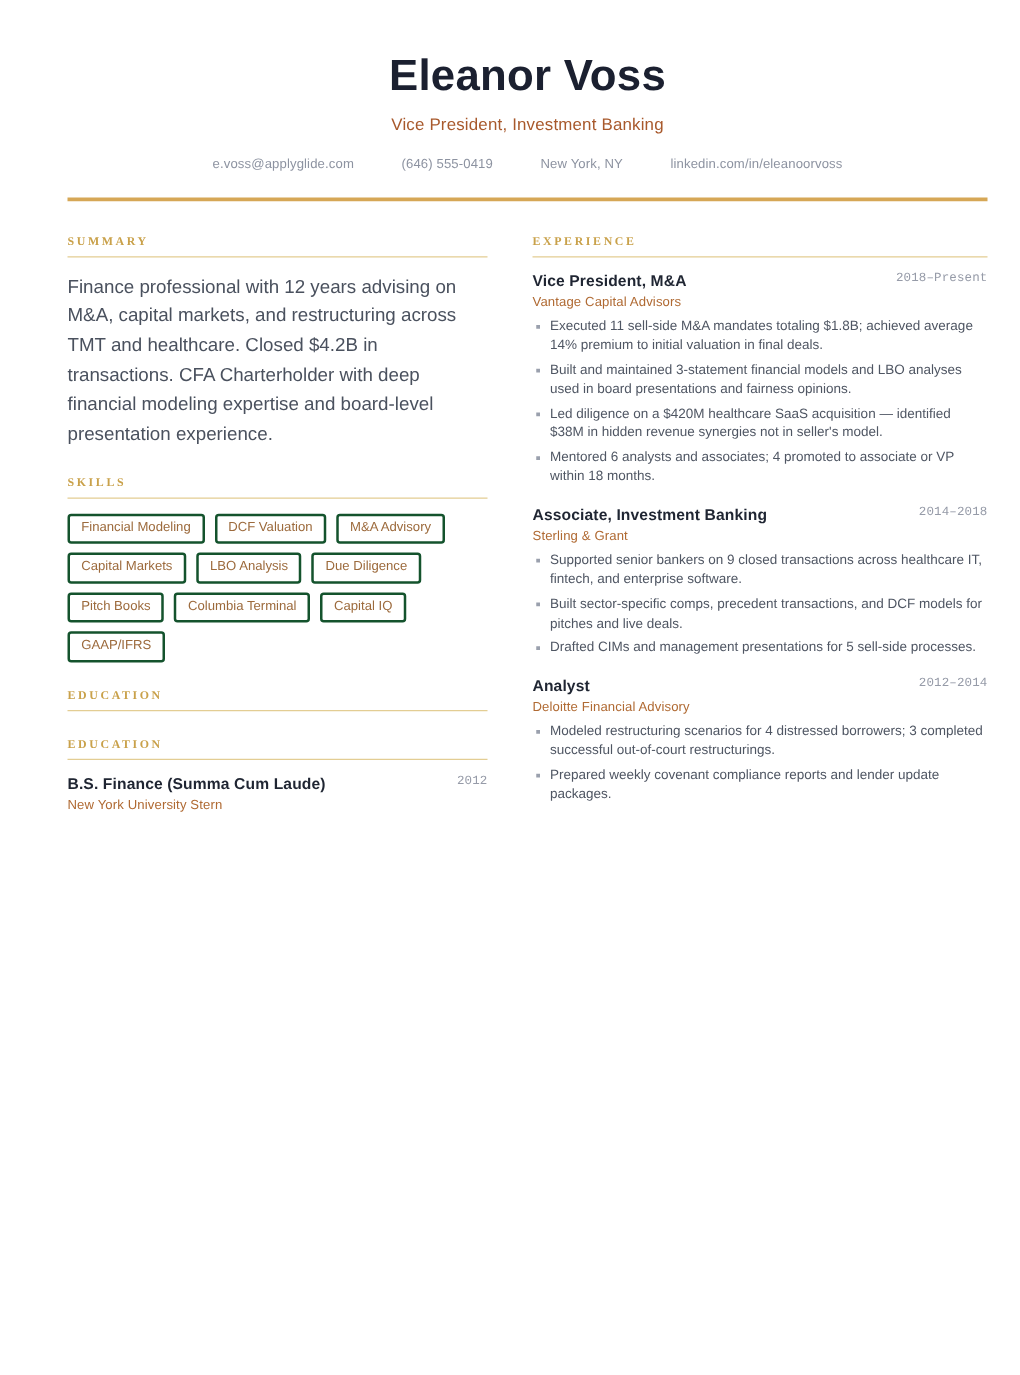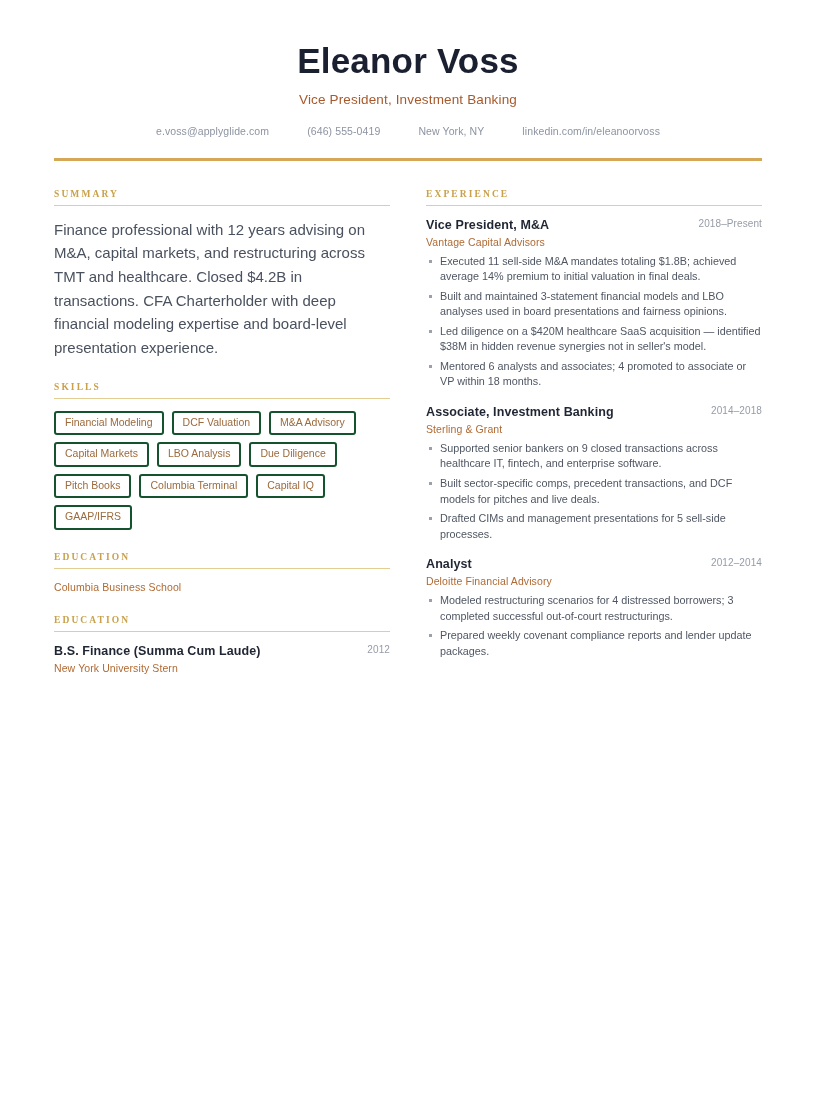--- a/index.html
+++ b/index.html
@@ -11,21 +11,21 @@
     width: 816px;
     height: 1100px;
     font-family: "Liberation Sans", sans-serif;
     color: #3d434f;
     -webkit-font-smoothing: antialiased;
   }
   .page {
     width: 816px;
     height: 1100px;
     box-sizing: border-box;
-    padding: 30px 54px 0 54px;
+    padding: 30px 26px 0 54px;
     background: #ffffff;
     position: relative;
   }
 
   
   .resume-header {
     text-align: center;
     padding-top: 12px;
   }
   .name {
@@ -124,20 +124,21 @@
     font-size: 12.5px;
     font-weight: bold;
     color: #1f2532;
     letter-spacing: 0.1px;
   }
   .entry-date {
     font-size: 10px;
     color: #969ba8;
     white-space: nowrap;
     letter-spacing: 0.1px;
+    font-family: Liberation Mono, monospace;
   }
   .entry-org {
     font-size: 10.5px;
     color: #b06a33;
     margin-top: 4px;
     letter-spacing: 0.1px;
   }
   .bullets {
     list-style: none;
     margin: 6px 0 0 0;
@@ -203,21 +204,20 @@
           <span class="skill-tag">Columbia Terminal</span>
           <span class="skill-tag">Capital IQ</span>
           <span class="skill-tag">GAAP/IFRS</span>
         </div>
       </div>
 
       <div class="section">
         <div class="section-title">EDUCATION</div>
         <div class="section-rule"></div>
         <div class="entry">
-          <div class="entry-org">Columbia Business School</div>
         </div>
       </div>
 
       <div class="section">
         <div class="section-title">EDUCATION</div>
         <div class="section-rule"></div>
         <div class="entry">
           <div class="entry-head">
             <span class="entry-title">B.S. Finance (Summa Cum Laude)</span>
             <span class="entry-date">2012</span>

